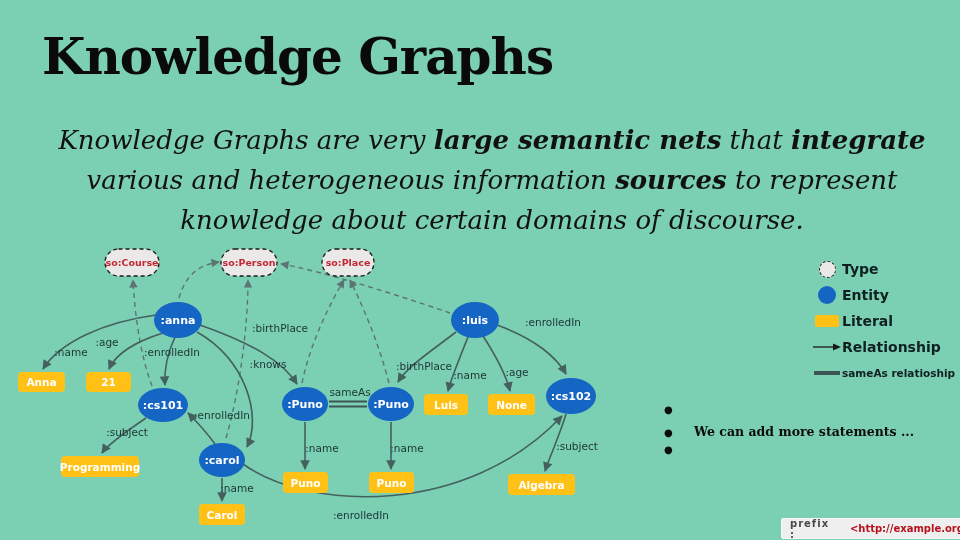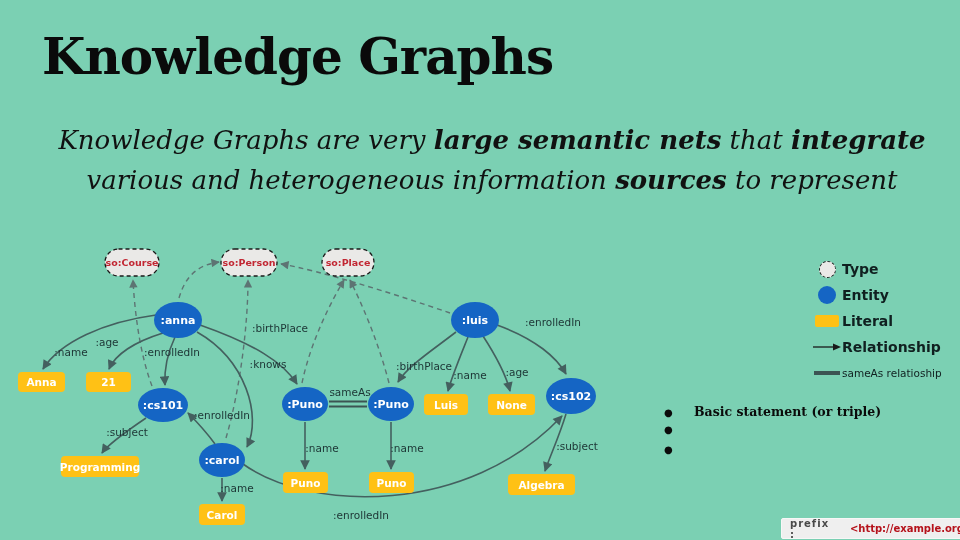--- a/index.html
+++ b/index.html
@@ -24,21 +24,21 @@
   .same{stroke:#3c5453;stroke-width:1.8;}
   .stadium{stroke:#1a1a1a;stroke-width:1.3;stroke-dasharray:4 3;}
   text.tlabel{font-family:"DejaVu Sans",sans-serif;font-size:9.5px;font-weight:bold;text-anchor:middle;}
   text.nlabel{font-family:"DejaVu Sans",sans-serif;font-size:11px;font-weight:bold;fill:#fff;text-anchor:middle;}
   text.llabel{font-family:"DejaVu Sans",sans-serif;font-size:10.5px;font-weight:bold;fill:#fff;text-anchor:middle;}
   text.elabel{font-family:"DejaVu Sans",sans-serif;font-size:10.5px;fill:#1c3434;text-anchor:middle;}
   .legend{position:absolute;left:812px;top:256px;width:150px;}
   .legend-row{display:flex;align-items:center;height:26px;}
   .legend-swatch{width:30px;display:flex;justify-content:center;align-items:center;flex:0 0 30px;}
   .legend-label{font-size:14px;font-weight:bold;color:#102020;}
-  .legend-row.small .legend-label{font-size:10.5px;font-weight:400;}
+  .legend-row.small .legend-label{font-size:10.5px;font-weight:700;}
   .sw-type{width:15px;height:15px;border-radius:50%;background:#eae9e7;border:1.5px dashed #222;}
   .sw-entity{width:18px;height:18px;border-radius:50%;background:#1565c4;}
   .sw-literal{width:24px;height:12px;border-radius:2px;background:#ffc115;}
   .sw-sameas{width:26px;height:3.5px;background:#3c5453;}
   .bullets{position:absolute;left:664px;top:404px;width:296px;}
   .bullet-row{display:flex;align-items:baseline;height:20px;}
   .bullet-row .dot{flex:0 0 30px;font-size:10px;color:#0b0b0b;}
   .bullet-row .dot::before{content:"●";}
   .bullet-text{
     font-family:"DejaVu Serif",serif;font-weight:bold;font-size:12.5px;
@@ -52,21 +52,21 @@
   .prefix-label{font-size:10px;font-weight:bold;color:#4a4a4a;letter-spacing:1px;}
   .prefix-value{font-size:10px;font-weight:bold;color:#b5121b;margin-left:14px;}
 </style>
 </head>
 <body>
 
 <div class="slide">
 
   <h1 class="title">Knowledge Graphs</h1>
 
-  <p class="intro"><span>Knowledge Graphs are very </span><span class="b">large semantic nets</span><span> that </span><span class="b">integrate</span><br><span>various and heterogeneous information </span><span class="b">sources</span><span> to represent</span><br></p>
+  <p class="intro"><span>Knowledge Graphs are very </span><span class="b">large semantic nets</span><span> that </span><span class="b">integrate</span><br><span>various and heterogeneous information </span><span class="b">sources</span><span> to represent</span><br><span>knowledge about certain domains of discourse.</span></p>
 
   <svg class="graph" viewBox="0 0 960 540">
     <defs>
       <marker id="arr" viewBox="0 0 10 10" refX="9" refY="5" markerWidth="7" markerHeight="6" orient="auto">
         <path d="M0,0 L10,5 L0,10 Z" fill="#44605f"></path>
       </marker>
       <marker id="arrg" viewBox="0 0 10 10" refX="9" refY="5" markerWidth="7" markerHeight="6" orient="auto">
         <path d="M0,0 L10,5 L0,10 Z" fill="#5d7473"></path>
       </marker>
     </defs>
@@ -189,24 +189,24 @@
       <span class="legend-swatch">
           <span class="sw-sameas"></span>
         </span>
       <span class="legend-label">sameAs relatioship</span>
     </div>
   </div>
 
   <div class="bullets">
     <div class="bullet-row">
       <span class="dot"></span>
-      <span class="bullet-text">Basic statement (or triple)</span>
     </div>
     <div class="bullet-row">
       <span class="dot"></span>
+      <span class="bullet-text">We can add more statements ...</span>
     </div>
     <div class="bullet-row">
       <span class="dot"></span>
     </div>
   </div>
 
   <div class="prefix-box">
     <span class="prefix-label">prefix :</span>
     <span class="prefix-value">&lt;http://example.org/&gt;</span>
   </div>

